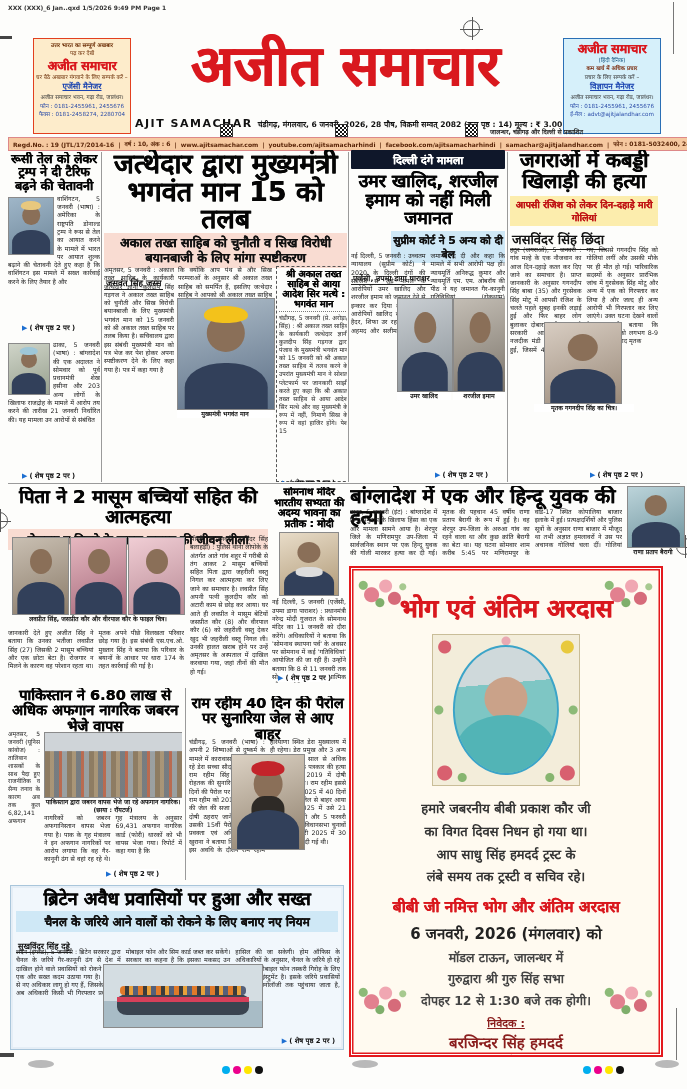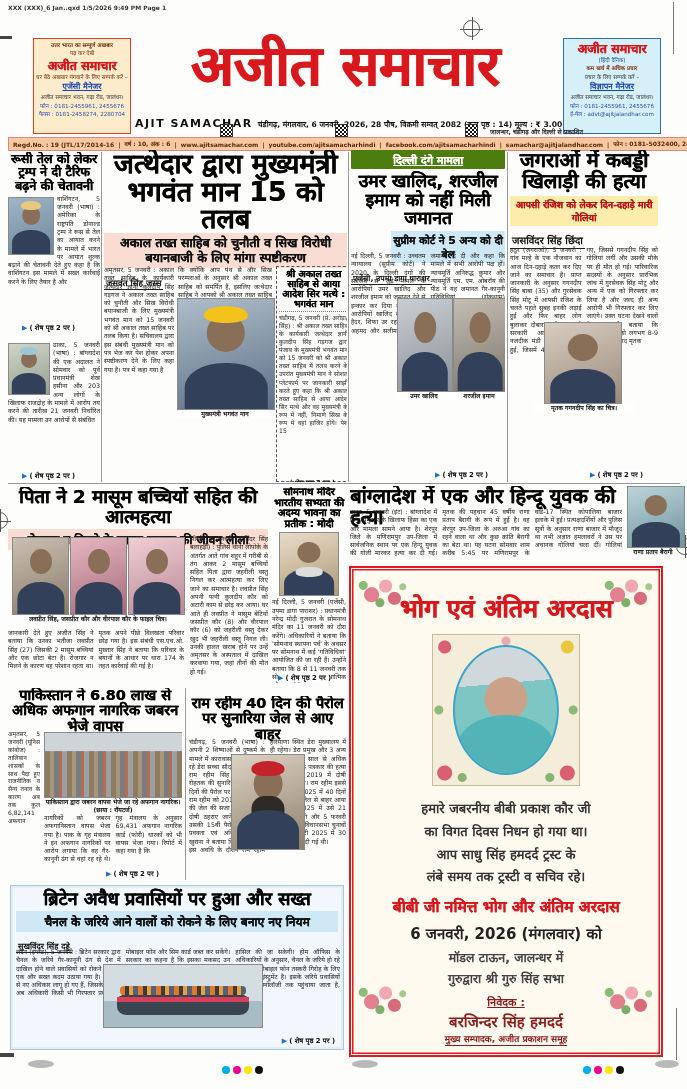--- a/index.html
+++ b/index.html
@@ -172,36 +172,36 @@
   </div>
   <div class="pcap" style="position:absolute;left:73px;top:260px;width:96px;background:#fff;">मुख्यमंत्री भगवंत मान</div>
   <div style="position:absolute;left:172px;top:116px;width:69px;height:210px;border:1px dashed #555;padding:2px;overflow:hidden;">
     <div class="hl" style="font-size:9.5px;border-bottom:1px dotted #777;padding-bottom:2px;">श्री अकाल तख्त साहिब से आया आदेश सिर मत्थे : भगवंत मान</div>
     <div class="body" style="margin-top:2px;font-size:6.1px;">चंडीगढ़, 5 जनवरी (प्रे. अरोड़ा/सिंह) : श्री अकाल तख्त साहिब के कार्यकारी जत्थेदार ज्ञानी कुलदीप सिंह गड़गज द्वारा पंजाब के मुख्यमंत्री भगवंत मान को 15 जनवरी को श्री अकाल तख्त साहिब में तलब करने के उपरांत मुख्यमंत्री मान ने सोशल प्लेटफार्म पर जानकारी साझी करते हुए कहा कि श्री अकाल तख्त साहिब से आया आदेश सिर मत्थे और वह मुख्यमंत्री के रूप में नहीं, निमाणे सिख के रूप में वहां हाजिर होंगे। पेश 15</div>
   </div>
   <div class="cont" style="position:absolute;left:178px;top:328px;"><span class="tri">▶</span><span>( शेष पृष्ठ 2 पर )</span></div>
 </div>
 
 <div class="ab" style="left:351px;top:150px;width:154px;height:332px;overflow:hidden;">
-  <div class="band" style="background:#4d7c0f;color:#fff;font-size:11px;padding:2px 16px;border-radius:1px;text-decoration:underline;">दिल्ली दंगे मामला</div>
+  <div class="band" style="background:#0f172a;color:#fff;font-size:11px;padding:2px 16px;border-radius:1px;">दिल्ली दंगे मामला</div>
   <div class="hl" style="font-size:17.5px;margin-top:3px;">उमर खालिद, शरजील इमाम को नहीं मिली जमानत</div>
   <div class="band lblue" style="margin-top:3px;font-size:10.5px;padding:2px 0;margin-left:40px;">सुप्रीम कोर्ट ने 5 अन्य को दी बेल</div>
   <div style="margin-top:3px;"><span class="byline" style="font-size:7.8px;">एजेंसी, उपमा डागा पाराशर</span></div>
   <div class="body cols2" style="position:absolute;left:0;top:102px;width:154px;height:226px;">नई दिल्ली, 5 जनवरी : उच्चतम न्यायालय (सुप्रीम कोर्ट) ने 2020 के दिल्ली दंगों की साजिश से जुड़े मामले के आरोपियों उमर खालिद और शरजील इमाम को जमानत देने से इन्कार कर दिया लेकिन अन्य आरोपियों खालिद सैफी, मीरान हैदर, शिफा उर रहमान, शादाब अहमद और सलीम मलिक को जमानत दे दी और कहा कि मामले में सभी आरोपी पक्ष हों। न्यायमूर्ति अनिरुद्ध कुमार और न्यायमूर्ति एम. एम. ओबरॉय की पीठ ने यह जमानत गैर-कानूनी गतिविधियां (रोकथाम) अधिनियम (यूएपीए) के तहत दर्ज मामले में दी। शीर्ष अदालत न्यायालय इस बात से अवगत था कि</div>
   <div class="photo" style="position:absolute;left:46px;top:148px;width:54px;height:92px;background:linear-gradient(160deg,#c9ced2,#8a9298);"></div>
   <div class="pcap" style="position:absolute;left:46px;top:242px;width:54px;background:#fff;">उमर खालिद</div>
   <div class="photo" style="position:absolute;left:102px;top:148px;width:52px;height:92px;background:linear-gradient(160deg,#c3bdb4,#7d766c);"></div>
   <div class="pcap" style="position:absolute;left:102px;top:242px;width:52px;background:#fff;">शरजील इमाम</div>
   <div class="cont" style="position:absolute;left:84px;top:320px;background:#fff;"><span class="tri">▶</span><span>( शेष पृष्ठ 2 पर )</span></div>
 </div>
 
 <div class="ab" style="left:510px;top:150px;width:148px;height:332px;overflow:hidden;">
   <div class="hl" style="font-size:20px;">जगराओं में कबड्डी खिलाड़ी की हत्या</div>
   <div class="band yellow" style="margin-top:4px;font-size:9.5px;color:#c01414;padding:2px 0;">आपसी रंजिश को लेकर दिन-दहाड़े मारी गोलियां</div>
-  <div style="margin-top:3px;"><span class="byline" style="font-size:10px;">जसविंदर सिंह छिंदा</span></div>
+  <div style="margin-top:3px;"><span class="byline" style="font-size:13px;">जसविंदर सिंह छिंदा</span></div>
   <div class="body cols2" style="position:absolute;left:0;top:96px;width:148px;height:232px;">हठूर (जगराओं), 5 जनवरी : गांव मल्हे के एक नौजवान का आज दिन-दहाड़े कत्ल कर दिए जाने का समाचार है। प्राप्त जानकारी के अनुसार गगनदीप सिंह बाबा (35) और गुरसेवक सिंह मोटू में आपसी रंजिश के चलते पहले सुबह इनकी लड़ाई हुई और फिर बाहर लोग बुलाकर दोबारा करीब 2 बजे सरकारी आई.टी.आई. के नजदीक मंडी में उनकी लड़ाई हुई, जिसमें 4-5 फायर किए गए, जिससे गगनदीप सिंह को गोलियां लगीं और उसकी मौके पर ही मौत हो गई। पारिवारिक सदस्यों के अनुसार प्रारंभिक जांच में गुरसेवक सिंह मोटू और अन्य में एक को गिरफ्तार कर लिया है और जल्द ही अन्य आरोपी भी गिरफ्तार कर लिए जाएंगे। उक्त घटना देखने वालों ने यह भी बताया कि आई.टी.आई. को लगभग 8-9 फायर होने के बाद मृतक</div>
   <div class="photo" style="position:absolute;left:34px;top:172px;width:76px;height:80px;background:linear-gradient(160deg,#d8cdc2,#9a8a7a);"></div>
   <div class="pcap" style="position:absolute;left:24px;top:254px;width:100px;background:#fff;">मृतक गगनदीप सिंह का चित्र।</div>
   <div class="cont" style="position:absolute;left:80px;top:320px;background:#fff;"><span class="tri">▶</span><span>( शेष पृष्ठ 2 पर )</span></div>
 </div>
 
 <div class="ab" style="left:8px;top:487px;width:260px;height:196px;overflow:hidden;">
   <div class="hl" style="font-size:18.5px;">पिता ने 2 मासूम बच्चियों सहित की आत्महत्या</div>
   <div class="band pink" style="margin-top:3px;font-size:12px;padding:2px 0;">रोजगार न मिलने के कारण समाप्त की जीवन लीला</div>
   <div class="photo" style="position:absolute;left:4px;top:50px;width:55px;height:76px;background:linear-gradient(160deg,#c9bfb2,#8b7c6a);"></div>
@@ -282,20 +282,21 @@
     <div>हमारे जबरनीय बीबी प्रकाश कौर जी</div>
     <div>का विगत दिवस निधन हो गया था।</div>
     <div>आप साधु सिंह हमदर्द ट्रस्ट के</div>
     <div>लंबे समय तक ट्रस्टी व सचिव रहे।</div>
   </div>
   <div class="ctr" style="margin-top:6px;font-size:15.5px;font-weight:bold;color:#d9181e;text-shadow:.5px 0 0 currentColor;">बीबी जी नमित्त भोग और अंतिम अरदास</div>
   <div class="ctr" style="margin-top:6px;font-size:15px;font-weight:bold;color:#222;">6 जनवरी, 2026 (मंगलवार) को</div>
   <div class="ctr" style="margin-top:4px;font-size:12.5px;font-weight:bold;color:#444;line-height:1.7;">
     <div>मॉडल टाऊन, जालन्धर में</div>
     <div>गुरुद्वारा श्री गुरु सिंह सभा</div>
+    <div>दोपहर 12 से 1:30 बजे तक होगी।</div>
   </div>
   <div class="ctr" style="margin-top:4px;font-size:11px;font-weight:bold;color:#8a1d1d;text-decoration:underline;">निवेदक :</div>
   <div class="ctr" style="margin-top:2px;font-size:15px;font-weight:bold;color:#8a1d1d;">बरजिन्दर सिंह हमदर्द</div>
   <div class="ctr" style="font-size:9px;font-weight:bold;color:#8a1d1d;border-bottom:1px solid #8a1d1d;display:table;margin:1px auto 0;">मुख्य सम्पादक, अजीत प्रकाशन समूह</div>
 </div>
 
 <div class="ab blob" style="left:28px;top:1060px;width:26px;height:8px;"></div>
 <div class="ab" style="left:222px;top:1059px;white-space:nowrap;">
   <span class="dot" style="background:#00aeef;"></span><span class="dot" style="background:#ec008c;"></span><span class="dot" style="background:#ffe600;"></span><span class="dot" style="background:#111;"></span>
 </div>

